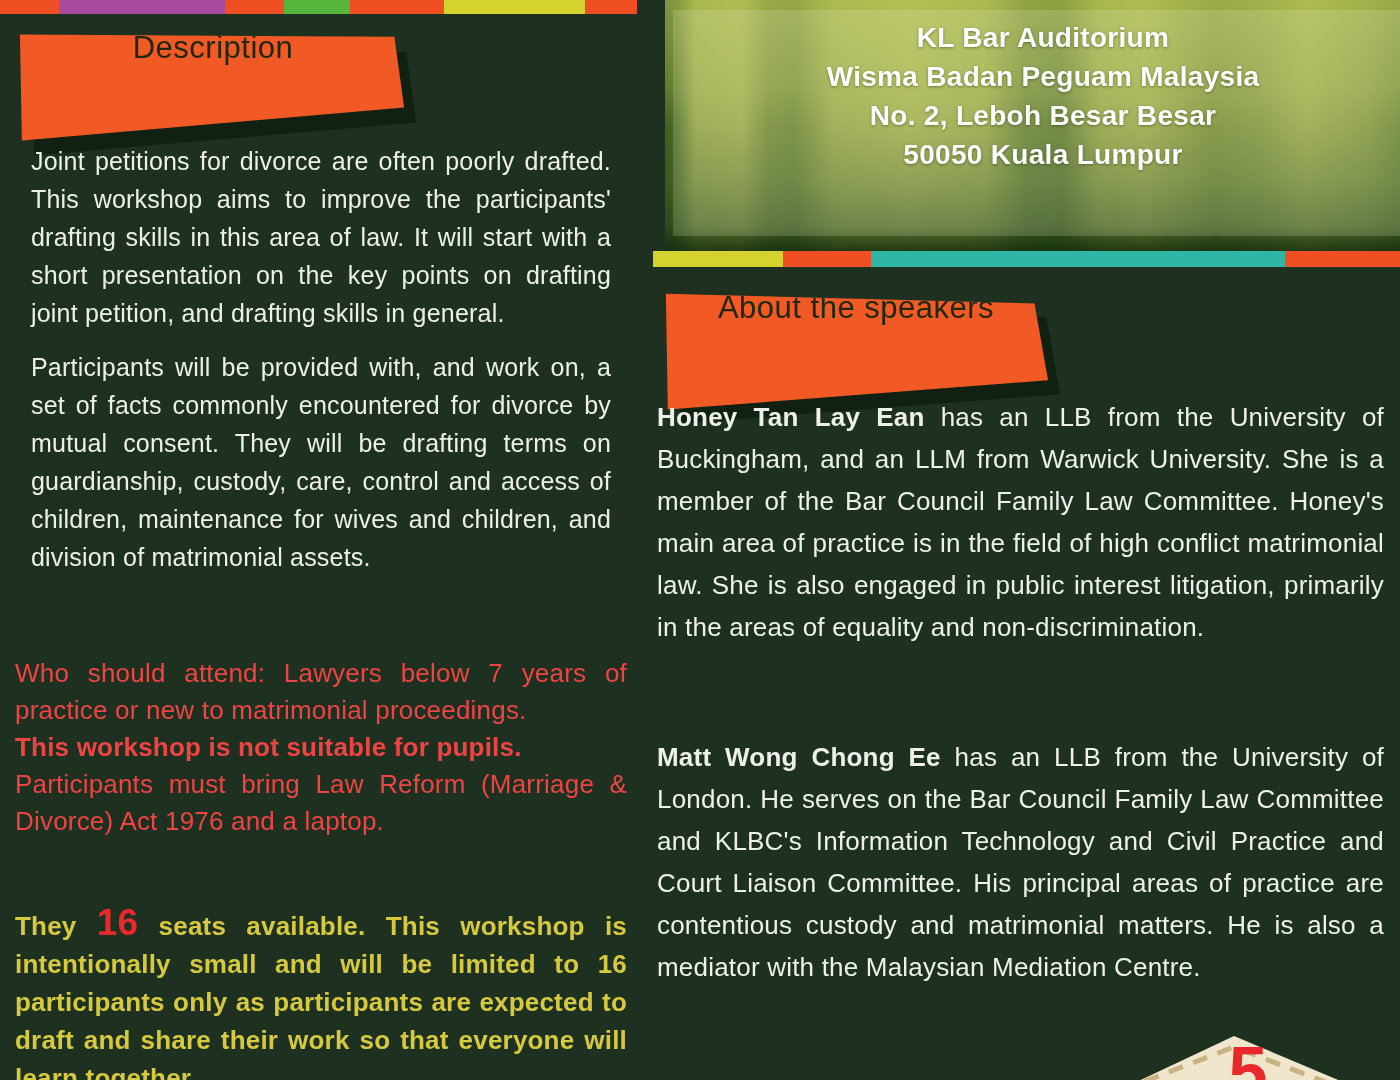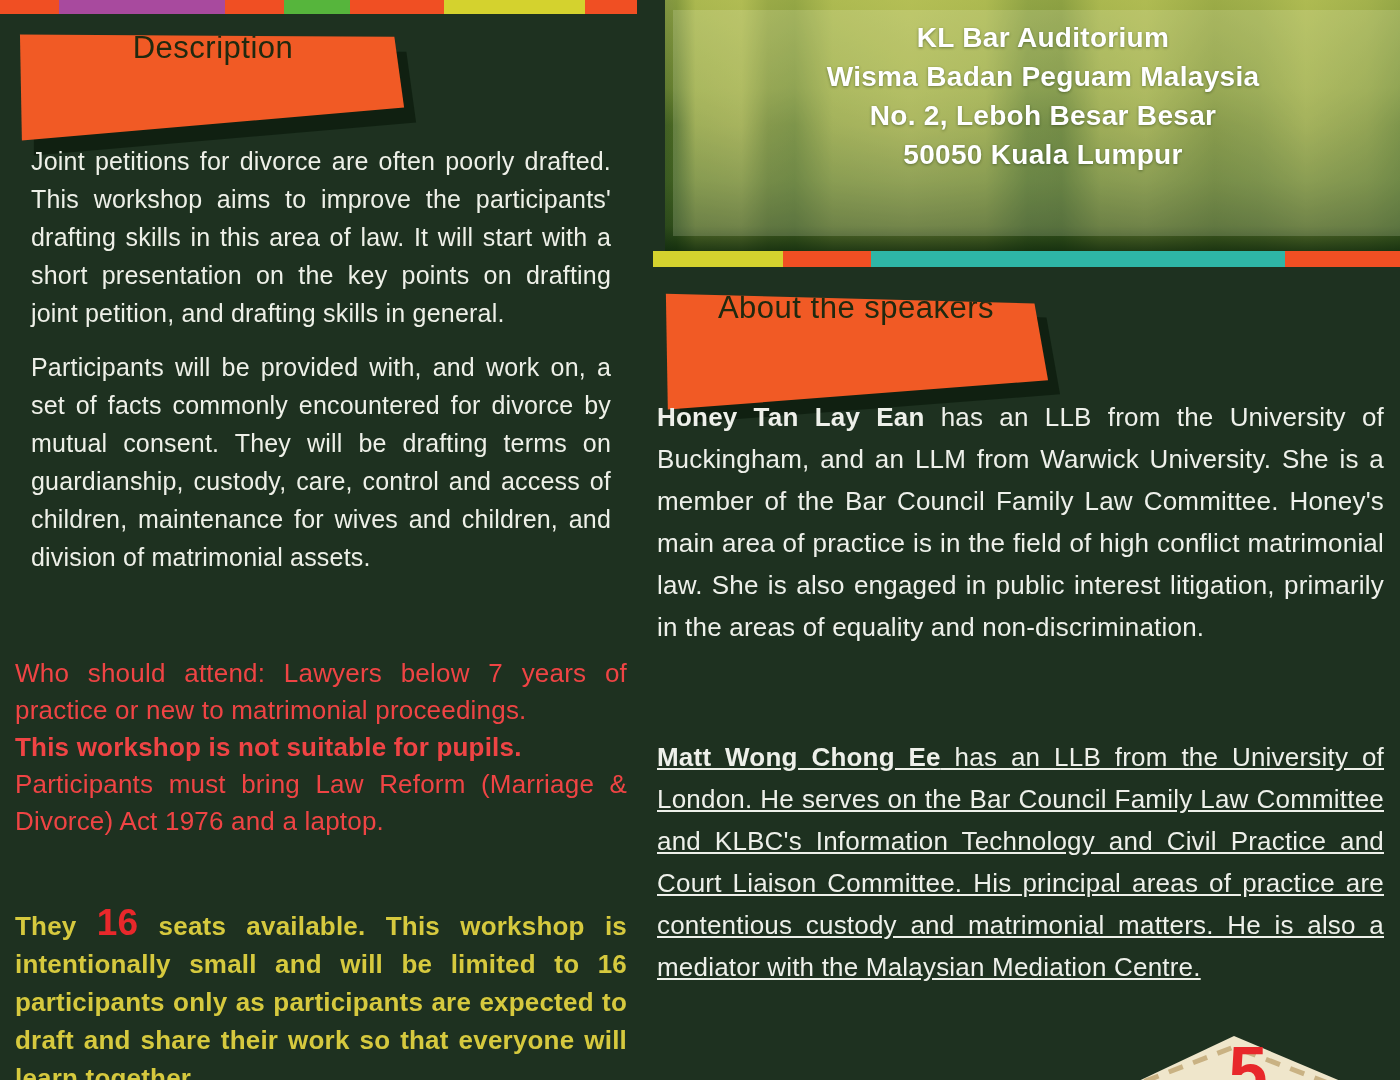--- a/index.html
+++ b/index.html
@@ -96,21 +96,21 @@
   .seats .num{color:#e8282b;font-size:37px;line-height:38px;}
 
   
   .bio{
     position:absolute;left:657px;width:727px;
     color:#eef0ea;font-size:26px;line-height:42px;
     text-align:justify;letter-spacing:0.2px;margin:0;
   }
   .bio b{font-weight:bold;}
   .bio-1{top:396px;}
-  .bio-2{top:736px;text-decoration:underline;}
+  .bio-2{top:736px;}
 
   
   .badge{position:absolute;left:1088px;top:1030px;width:312px;height:50px;overflow:hidden;}
   .badge svg{display:block;}
   .badge text{font-family:"Liberation Sans", sans-serif;font-weight:bold;}
 </style>
 </head>
 <body>
 
 <div class="top-strip">

